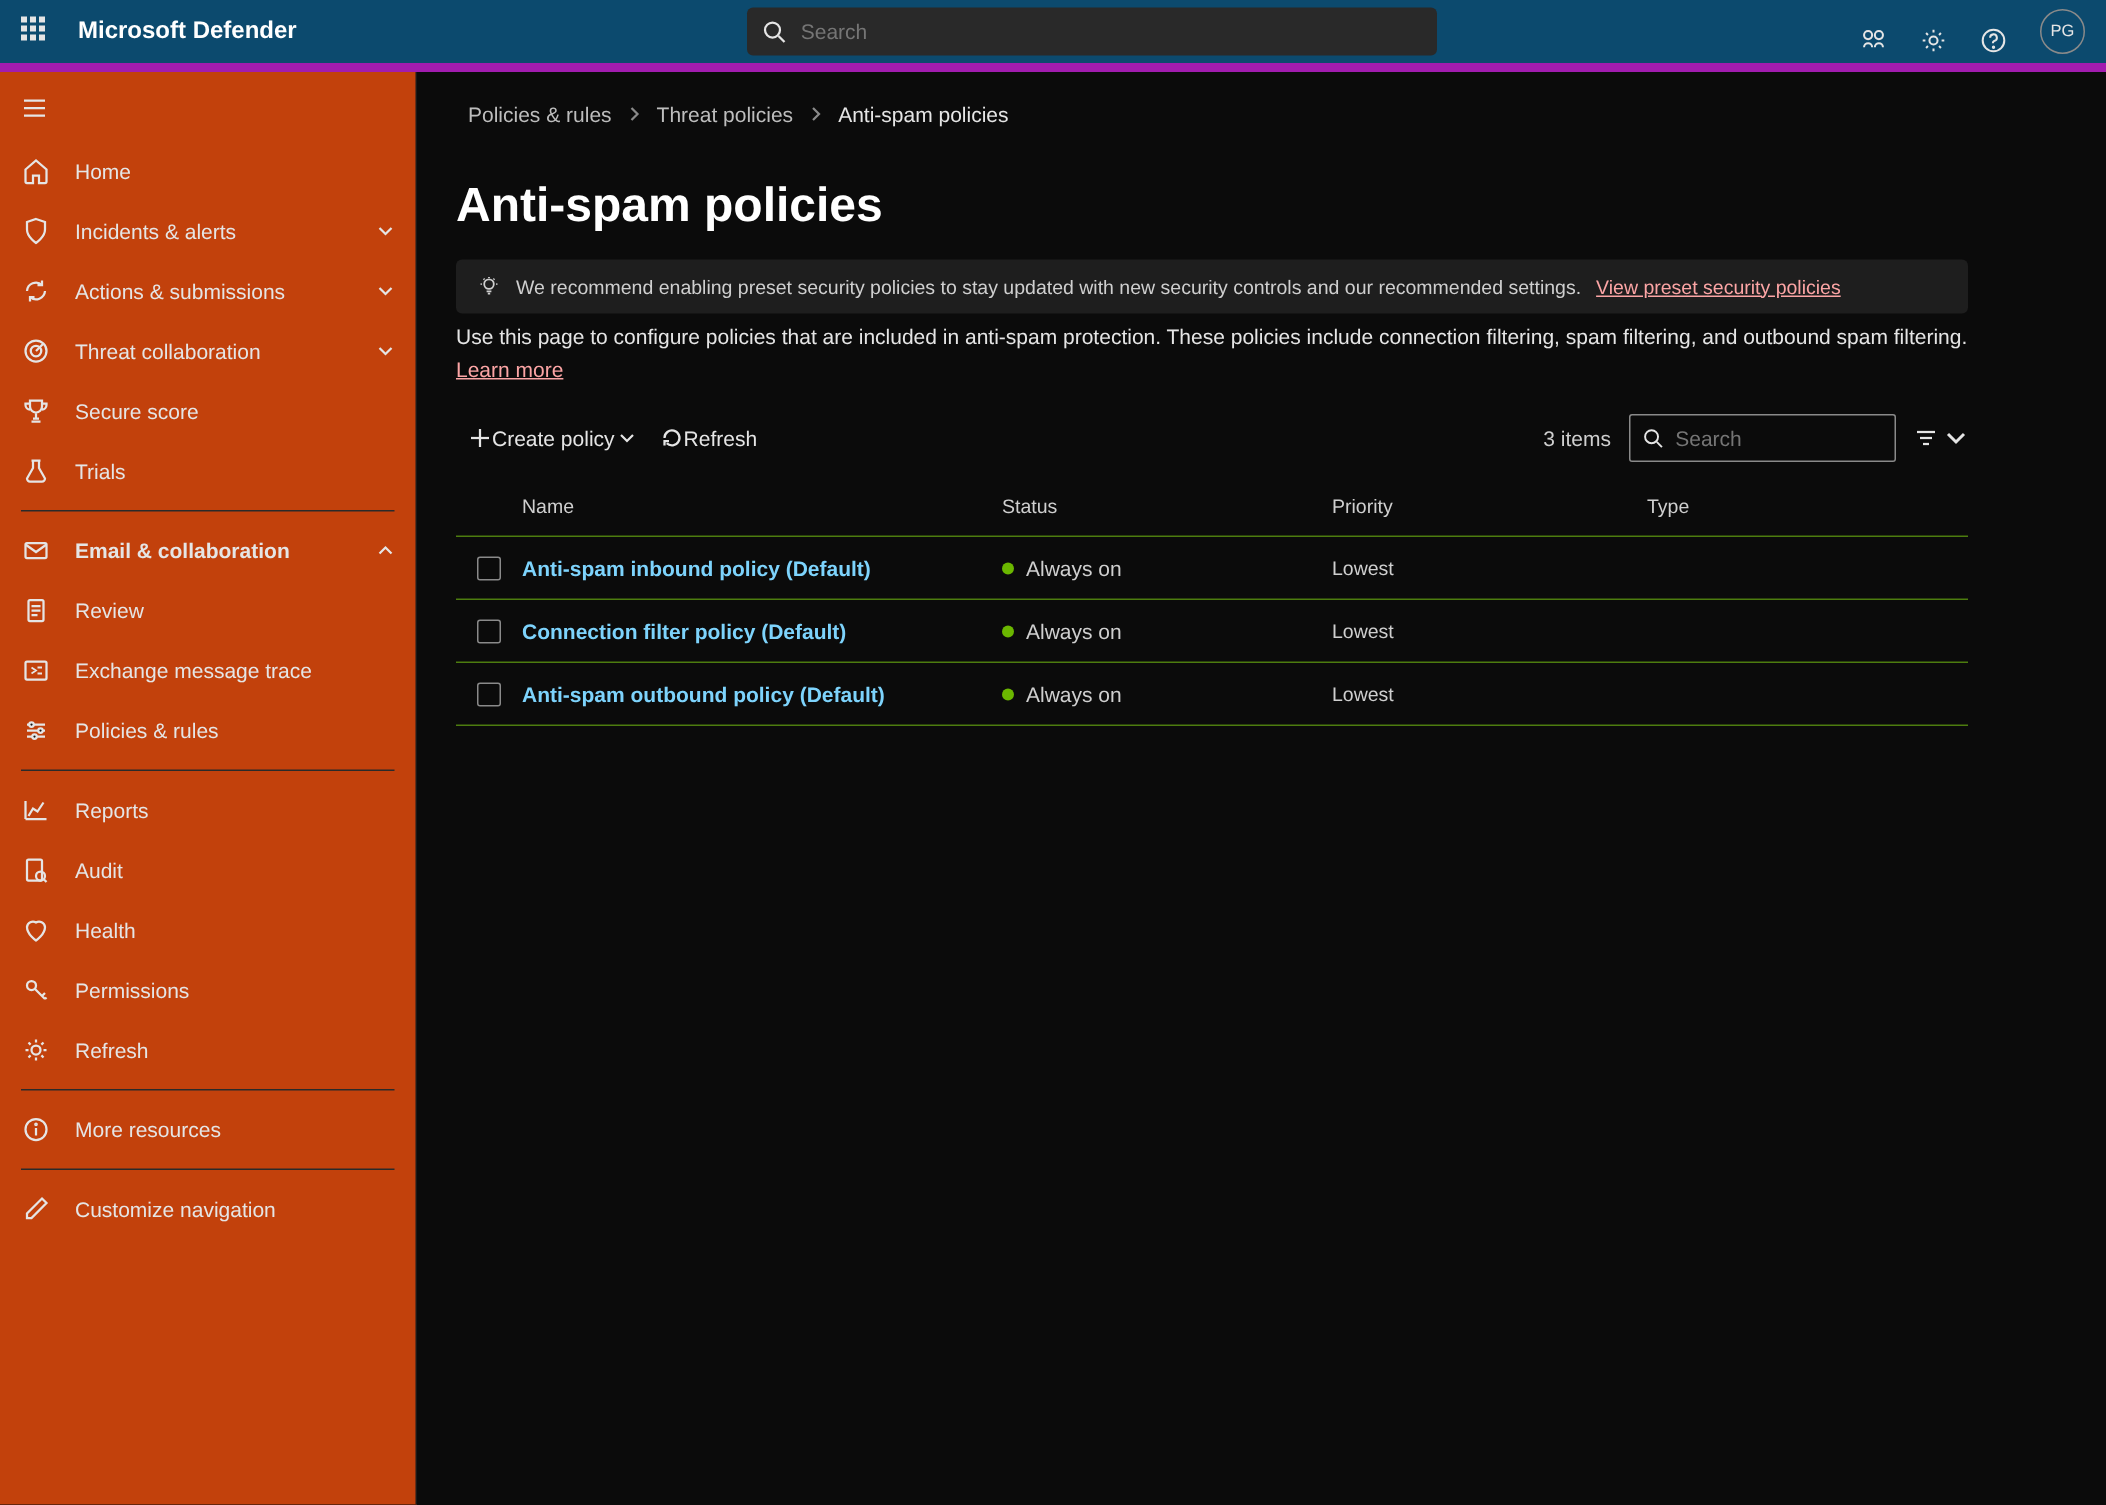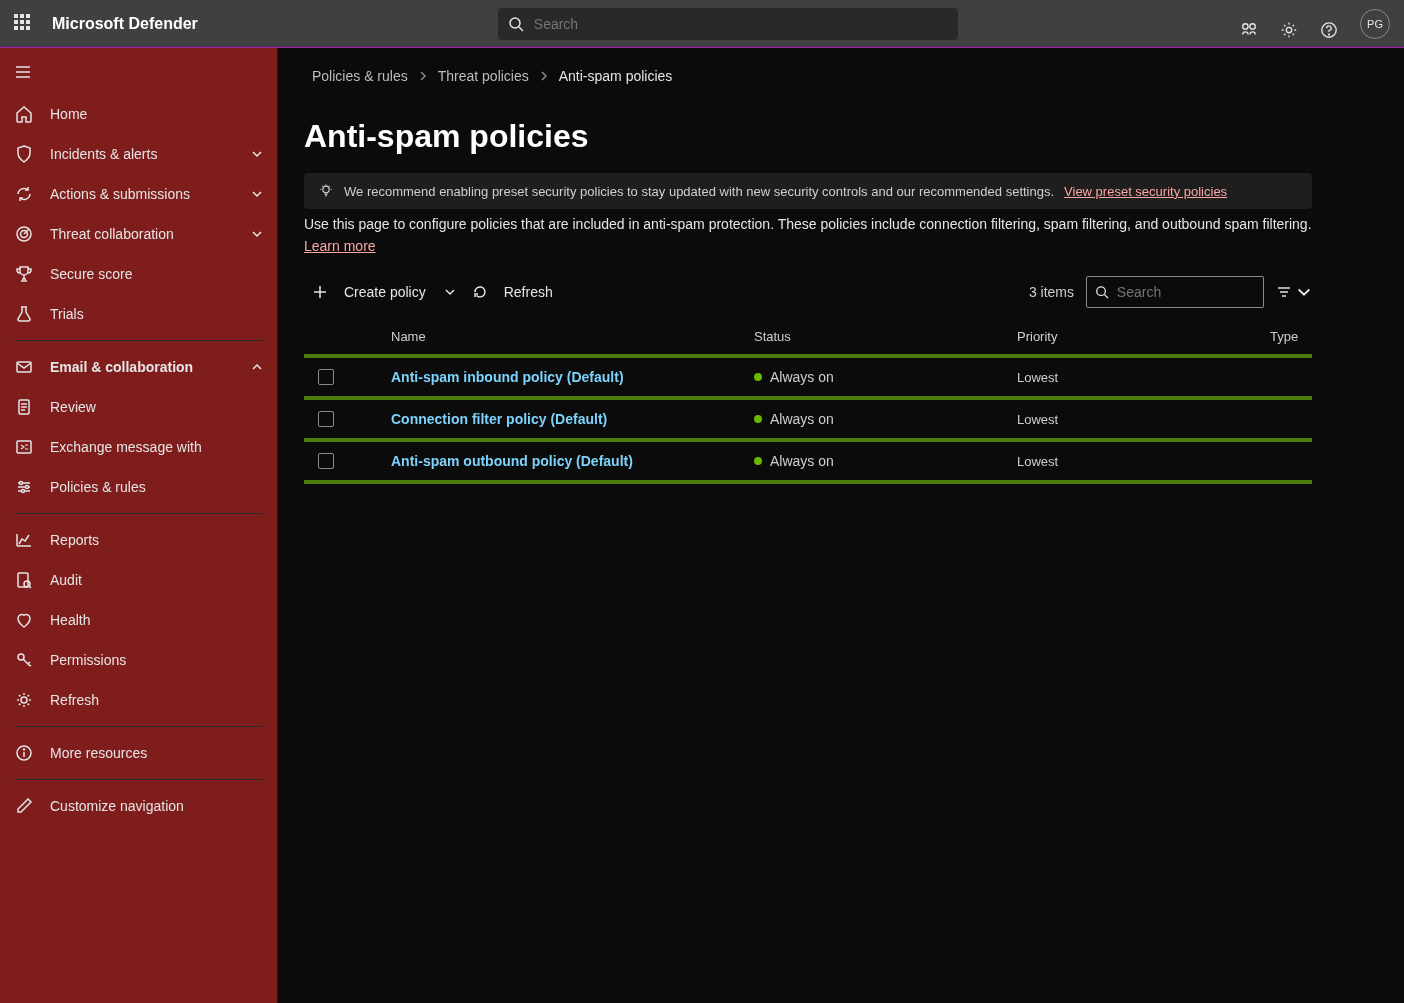--- a/index.html
+++ b/index.html
@@ -1,33 +1,33 @@
 <!DOCTYPE html>
 <html><head>
 <meta charset="utf-8">
 <style>
   * { box-sizing: border-box; margin: 0; padding: 0; }
   html, body { width: 1404px; height: 1003px; background: #0b0b0b; color: #e5e5e5; font-family: "Segoe UI", -apple-system, Arial, sans-serif; font-size: 14px; overflow: hidden; }
   a { color: #fca5a5; text-decoration: underline; }
 
   
-  .topbar { position: fixed; top: 0; left: 0; right: 0; height: 48px; background: #404040; display: flex; align-items: center; padding: 0 14px; z-index: 10; border-bottom: 1px solid #a21caf; }
+  .topbar { position: fixed; top: 0; left: 0; right: 0; height: 48px; background: #0c4a6e; display: flex; align-items: center; padding: 0 14px; z-index: 10; border-bottom: 6px solid #a21caf; }
   .waffle { width: 20px; height: 20px; display: grid; grid-template-columns: repeat(3,4px); grid-template-rows: repeat(3,4px); gap: 2px; margin-right: 18px; cursor: pointer; }
   .waffle span { background: #e5e5e5; width: 4px; height: 4px; }
   .app-title { font-size: 16px; font-weight: 600; color: #ffffff; }
   .search-wrap { margin-left: 300px; width: 460px; height: 32px; background: #292929; border-radius: 4px; display: flex; align-items: center; padding: 0 10px; }
   .search-wrap svg { width: 16px; height: 16px; flex-shrink: 0; }
   .search-wrap input { background: transparent; border: none; outline: none; color: #cfcfcf; font-size: 14px; margin-left: 10px; width: 100%; }
   .topbar-right { margin-left: auto; display: flex; align-items: flex-end; gap: 22px; }
   .icon-btn { cursor: pointer; color: #e5e5e5; display: flex; align-items: center; justify-content: center; }
   .avatar { width: 30px; height: 30px; border: 1px solid #8a8a8a; border-radius: 50%; display: flex; align-items: center; justify-content: center; font-size: 11px; color: #e5e5e5; }
 
   
   .shell { position: fixed; top: 48px; left: 0; right: 0; bottom: 0; display: flex; }
-  .sidebar { width: 278px; background: #7f1d1d; border-right: 1px solid #1a1a1a; overflow-y: auto; padding-top: 6px; }
+  .sidebar { width: 278px; background: #c2410c; border-right: 1px solid #1a1a1a; overflow-y: auto; padding-top: 6px; }
   .main { flex: 1; background: #0b0b0b; overflow-y: auto; padding: 14px 0 0 0; }
 
   
   .side-item { display: flex; align-items: center; height: 40px; padding: 0 14px; cursor: pointer; color: #e5e5e5; }
   .side-icon { width: 20px; height: 20px; margin-right: 16px; display:flex; align-items:center; justify-content:center; flex-shrink:0; }
   .side-label { font-size: 14px; flex: 1; }
   .side-chevron { width: 12px; height: 12px; }
   .side-divider { height: 1px; background: #2a2a2a; margin: 6px 14px; }
   .side-item.sub { padding-left: 14px; }
   .side-item.bold .side-label { font-weight: 600; }
@@ -46,34 +46,34 @@
   .content-pad { padding: 0 26px; max-width: 1060px; }
   .reco { background: #1e1e1e; border-radius: 4px; padding: 10px 14px; display: flex; align-items: center; gap: 10px; font-size: 13px; color: #cfcfcf; }
   .reco svg { width: 16px; height: 16px; flex-shrink: 0; }
   .reco a { font-size: 13px; }
 
   .desc { font-size: 14px; color: #e5e5e5; margin-top: 6px; line-height: 1.4; }
   .desc a { display: block; margin-top: 2px; }
 
   
   .toolbar { display: flex; align-items: center; margin-top: 14px; height: 44px; }
-  .tb-btn { display: flex; align-items: center; gap: 16px; padding: 6px 8px; cursor: pointer; color: #e5e5e5; border-radius: 2px; }
+  .tb-btn { display: flex; align-items: center; gap: 0; padding: 6px 8px; cursor: pointer; color: #e5e5e5; border-radius: 2px; }
   .tb-btn svg { width: 16px; height: 16px; }
   .tb-btn .mini-chevron { width: 12px; height: 12px; margin-left: 2px; }
   .tb-spacer { flex: 1; }
   .items-count { color: #cfcfcf; font-size: 14px; margin-right: 12px; }
   .searchbox { width: 178px; height: 32px; border: 1px solid #8a8a8a; border-radius: 2px; display: flex; align-items: center; padding: 0 8px; }
   .searchbox svg { width: 16px; height: 16px; }
   .searchbox input { background: transparent; border: none; outline: none; color: #cfcfcf; font-size: 14px; margin-left: 8px; width: 100%; }
   .filter-btn { margin-left: 12px; display:flex; align-items:center; gap:4px; cursor:pointer; }
   .filter-btn svg { width: 16px; height: 16px; }
 
   
   .table { margin-top: 4px; }
-  .thead, .trow { display: grid; grid-template-columns: 44px 320px 220px 210px 1fr; align-items: center; border-bottom: 4px solid #4d7c0f; gap: 43px; }
+  .thead, .trow { display: grid; grid-template-columns: 44px 320px 220px 210px 1fr; align-items: center; border-bottom: 1px solid #4d7c0f; }
   .thead { height: 40px; color: #cfcfcf; font-size: 13px; }
   .trow { height: 42px; font-size: 14px; }
   .trow .name { font-weight: 600; color: #7dd3fc; cursor: pointer; }
   .cbcell { display: flex; justify-content: center; }
   .checkbox { width: 16px; height: 16px; border: 1px solid #8a8a8a; border-radius: 2px; cursor: pointer; }
   .status { display: flex; align-items: center; gap: 8px; color: #cfcfcf; }
   .dot { width: 8px; height: 8px; border-radius: 50%; background: #6bb700; }
   .priority { color: #cfcfcf; font-size: 13px; }
 
   svg { stroke: currentColor; fill: none; stroke-width: 1.5; }
@@ -224,21 +224,21 @@
         </span>
       <span class="side-label">Review</span>
     </div>
     <div class="side-item sub">
       <span class="side-icon">
           <svg viewBox="0 0 20 20">
             <rect x="3" y="4" width="14" height="12" rx="1"></rect>
             <path d="M7 8l3 2-3 2M11 8h3M11 12h3" stroke-width="1.2"></path>
           </svg>
         </span>
-      <span class="side-label">Exchange message with</span>
+      <span class="side-label">Exchange message trace</span>
     </div>
     <div class="side-item sub">
       <span class="side-icon">
           <svg viewBox="0 0 20 20">
             <line x1="4" y1="6" x2="16" y2="6"></line>
             <line x1="4" y1="10" x2="16" y2="10"></line>
             <line x1="4" y1="14" x2="16" y2="14"></line>
             <circle cx="7" cy="6" r="1.5" fill="#141414"></circle>
             <circle cx="13" cy="10" r="1.5" fill="#141414"></circle>
             <circle cx="9" cy="14" r="1.5" fill="#141414"></circle>

